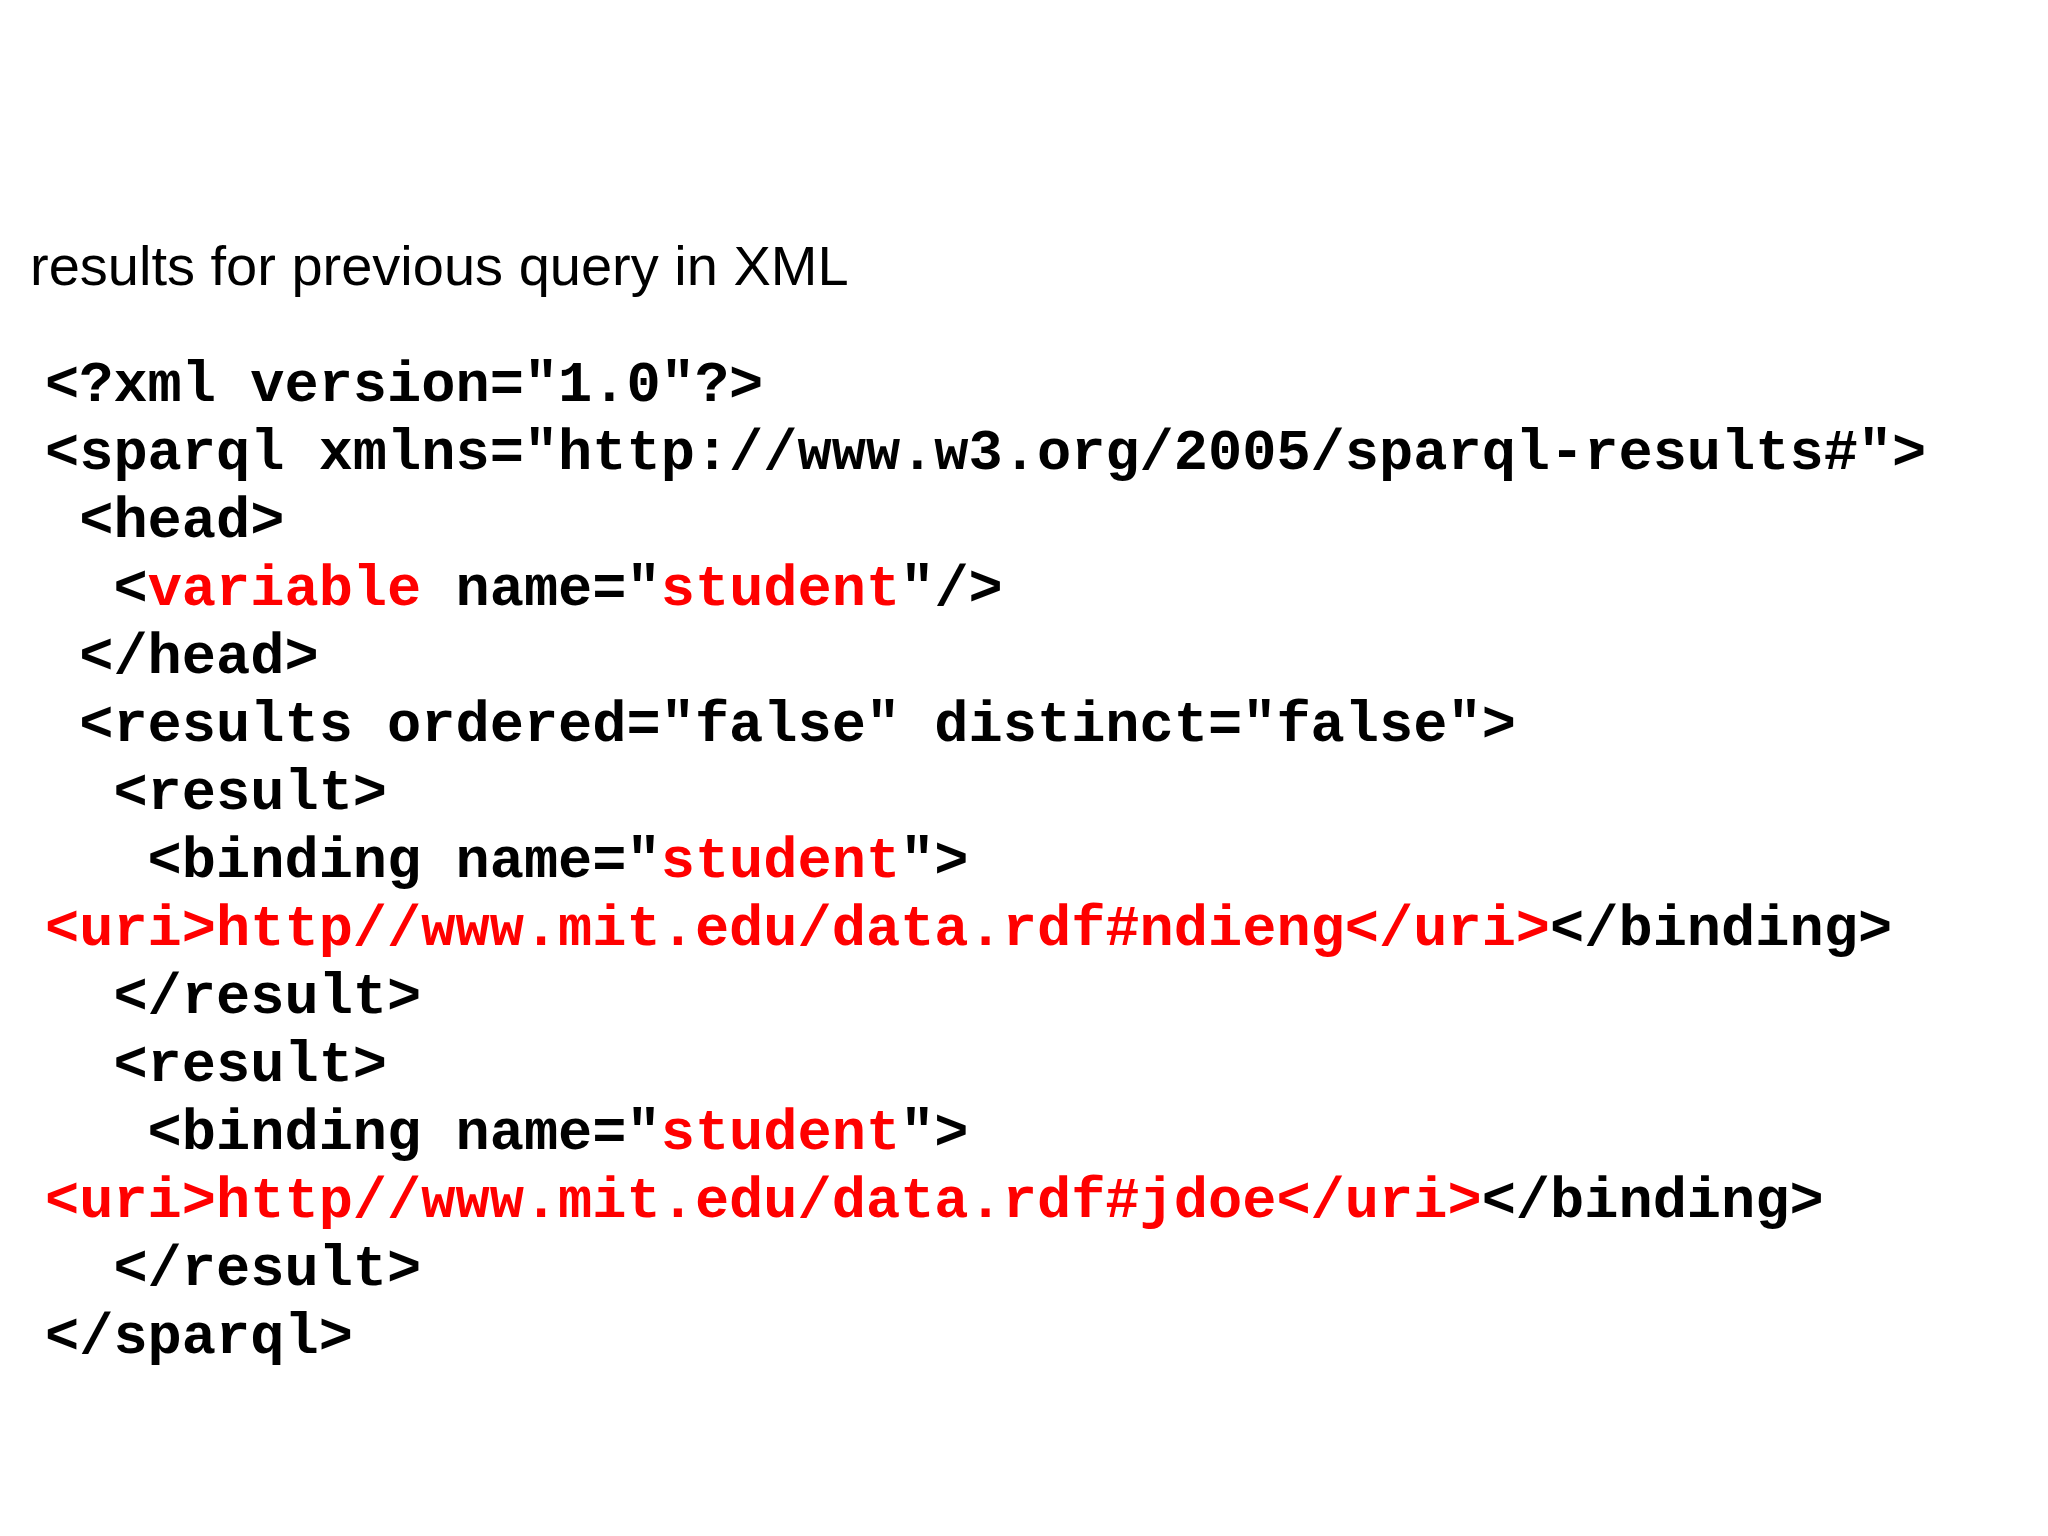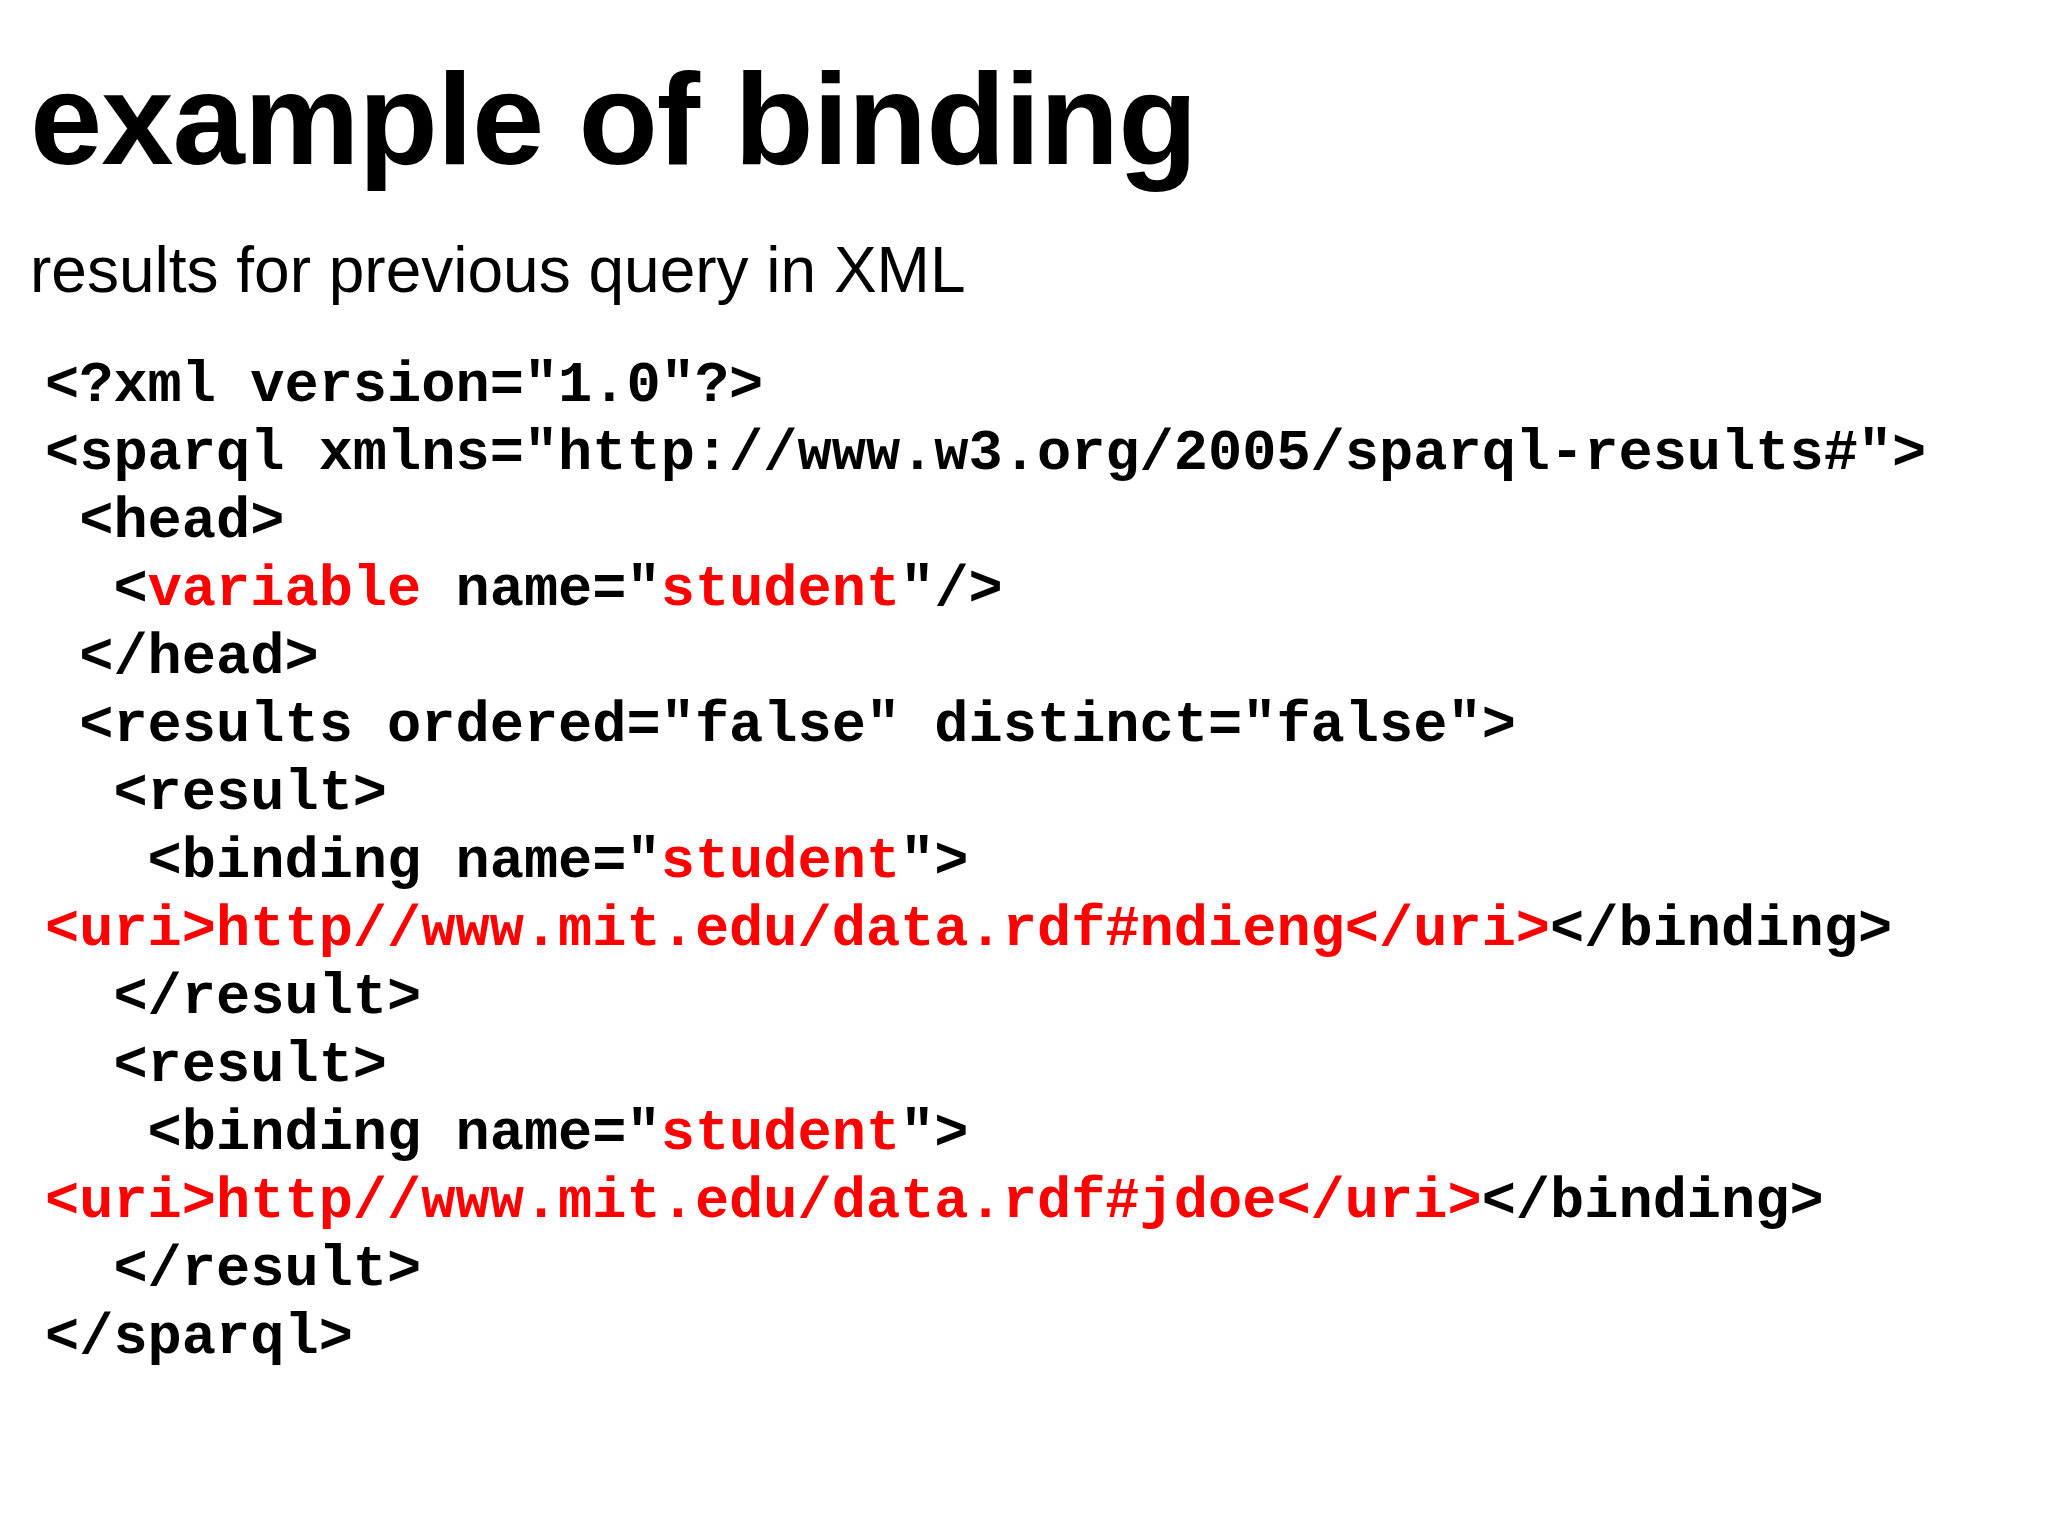--- a/index.html
+++ b/index.html
@@ -25,21 +25,21 @@
     line-height: 1.1;
     letter-spacing: -1px;
     color: #000000;
     white-space: nowrap;
   }
   .slide-subtitle {
     position: absolute;
     left: 30px;
     top: 234px;
     margin: 0;
-    font-size: 64px;
+    font-size: 56px;
     font-weight: normal;
     line-height: 1.15;
     color: #000000;
     white-space: nowrap;
   }
   .code-block {
     position: absolute;
     left: 45px;
     top: 352px;
     margin: 0;
@@ -52,16 +52,15 @@
   }
   .code-line {
     height: 68px;
     white-space: pre;
   }
 </style>
 </head>
 <body>
 
 <div class="slide" style="background: rgb(255, 255, 255);">
-  <h1 class="slide-title" style="color: rgb(0, 0, 0);">example of binding</h1>
   <div class="slide-subtitle" style="color: rgb(0, 0, 0);">results for previous query in XML</div>
   <pre class="code-block" style="color: rgb(0, 0, 0);"><div class="code-line"><span style="color: rgb(0, 0, 0);">&lt;?xml version="1.0"?&gt;</span></div><div class="code-line"><span style="color: rgb(0, 0, 0);">&lt;sparql xmlns="http://www.w3.org/2005/sparql-results#"&gt;</span></div><div class="code-line"><span style="color: rgb(0, 0, 0);"> &lt;head&gt;</span></div><div class="code-line"><span style="color: rgb(0, 0, 0);">  &lt;</span><span style="color: rgb(255, 0, 0);">variable</span><span style="color: rgb(0, 0, 0);"> name="</span><span style="color: rgb(255, 0, 0);">student</span><span style="color: rgb(0, 0, 0);">"/&gt;</span></div><div class="code-line"><span style="color: rgb(0, 0, 0);"> &lt;/head&gt;</span></div><div class="code-line"><span style="color: rgb(0, 0, 0);"> &lt;results ordered="false" distinct="false"&gt;</span></div><div class="code-line"><span style="color: rgb(0, 0, 0);">  &lt;result&gt;</span></div><div class="code-line"><span style="color: rgb(0, 0, 0);">   &lt;binding name="</span><span style="color: rgb(255, 0, 0);">student</span><span style="color: rgb(0, 0, 0);">"&gt;</span></div><div class="code-line"><span style="color: rgb(255, 0, 0);">&lt;uri&gt;http//www.mit.edu/data.rdf#ndieng&lt;/uri&gt;</span><span style="color: rgb(0, 0, 0);">&lt;/binding&gt;</span></div><div class="code-line"><span style="color: rgb(0, 0, 0);">  &lt;/result&gt;</span></div><div class="code-line"><span style="color: rgb(0, 0, 0);">  &lt;result&gt;</span></div><div class="code-line"><span style="color: rgb(0, 0, 0);">   &lt;binding name="</span><span style="color: rgb(255, 0, 0);">student</span><span style="color: rgb(0, 0, 0);">"&gt;</span></div><div class="code-line"><span style="color: rgb(255, 0, 0);">&lt;uri&gt;http//www.mit.edu/data.rdf#jdoe&lt;/uri&gt;</span><span style="color: rgb(0, 0, 0);">&lt;/binding&gt;</span></div><div class="code-line"><span style="color: rgb(0, 0, 0);">  &lt;/result&gt;</span></div><div class="code-line"><span style="color: rgb(0, 0, 0);">&lt;/sparql&gt;</span></div></pre>
 </div>
 
 </body></html>

